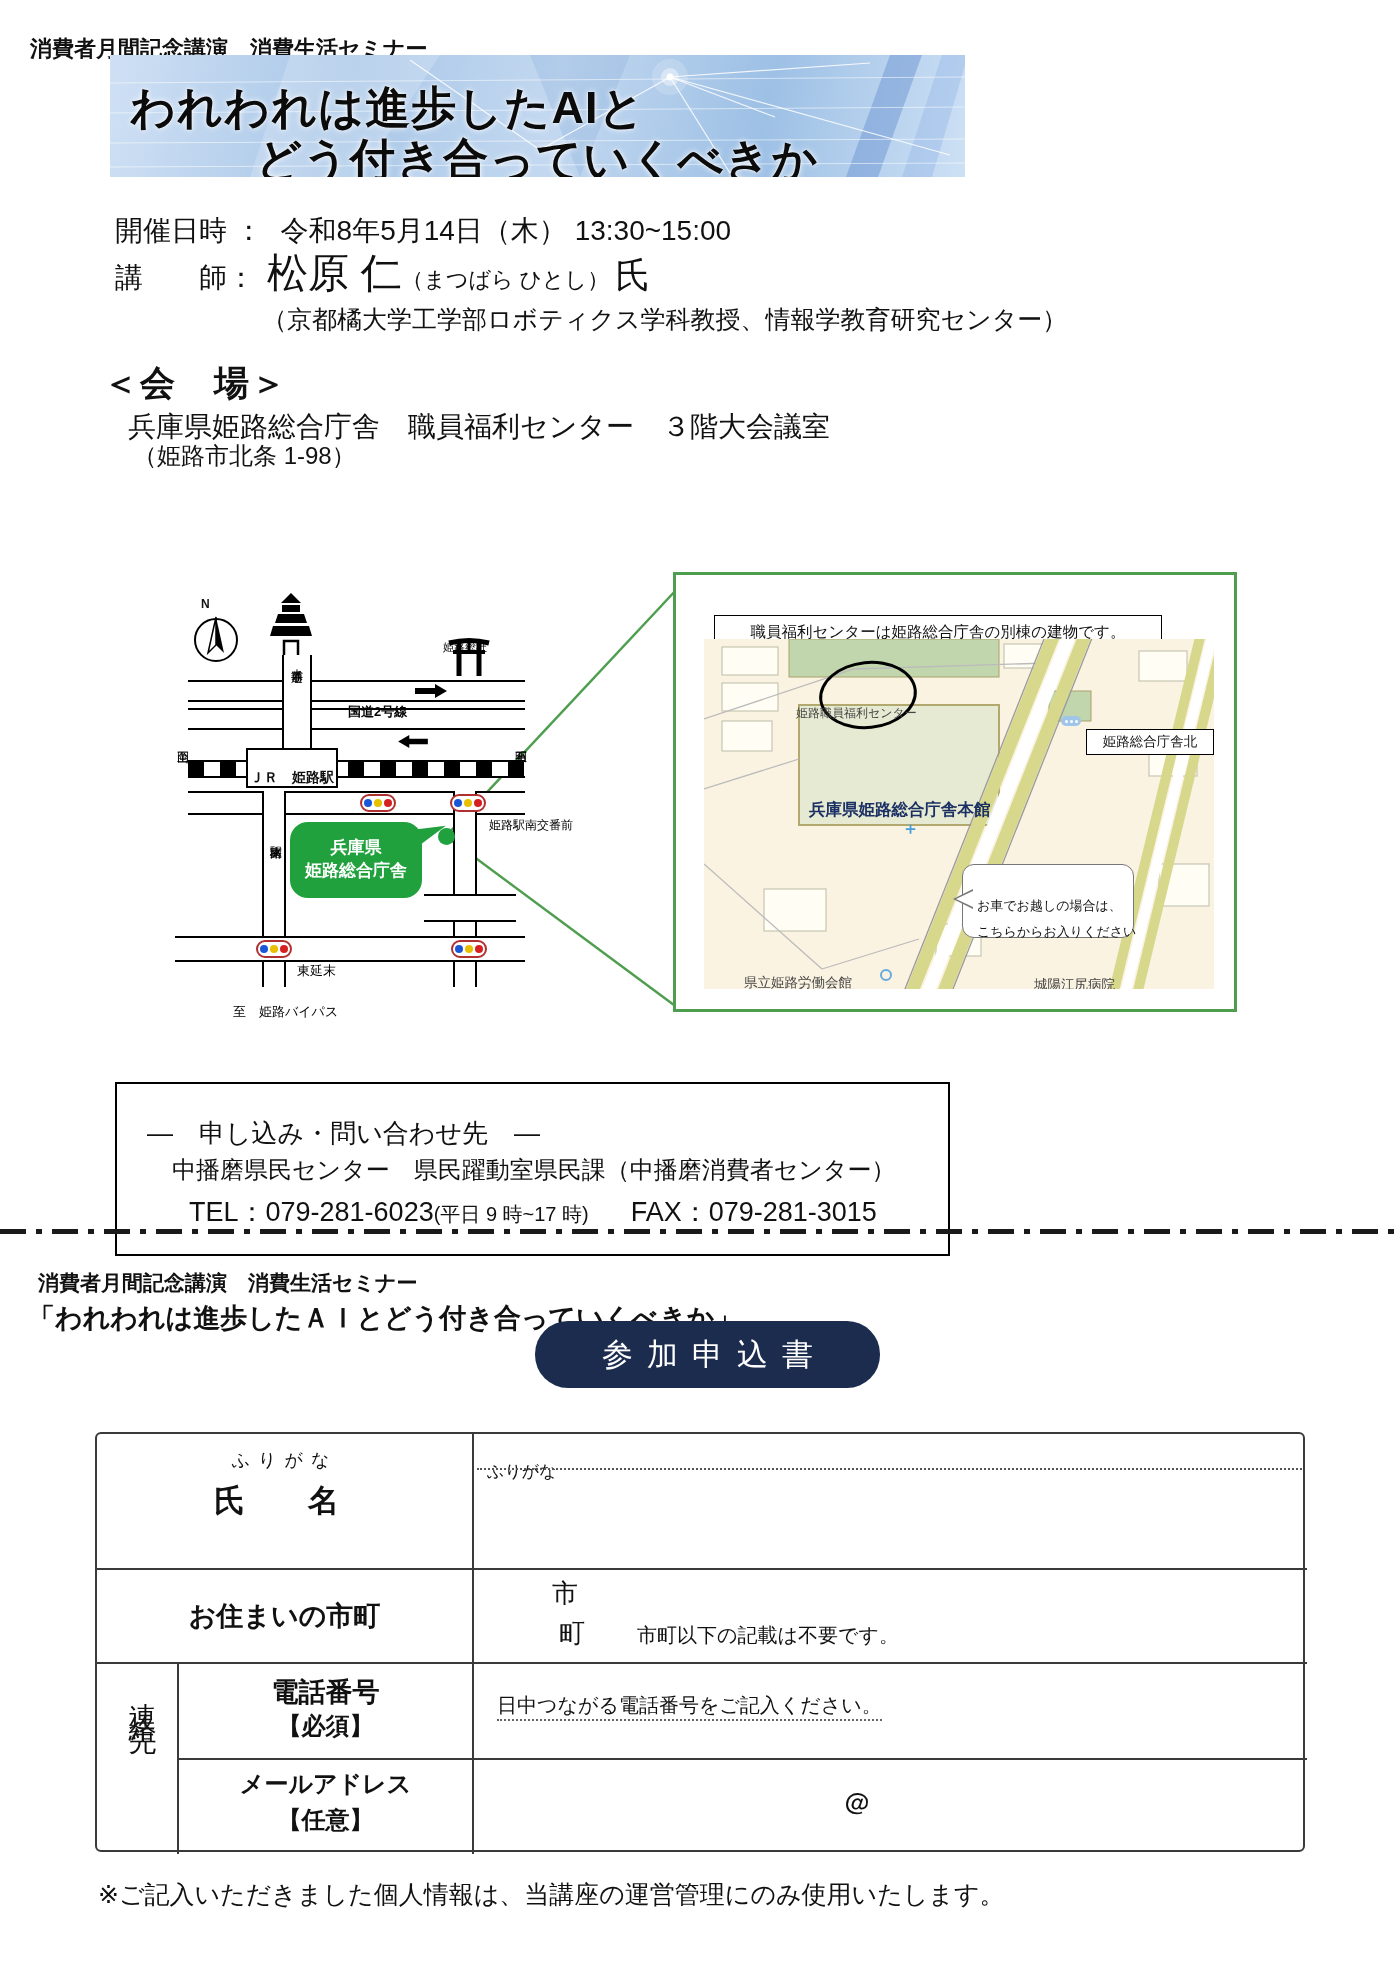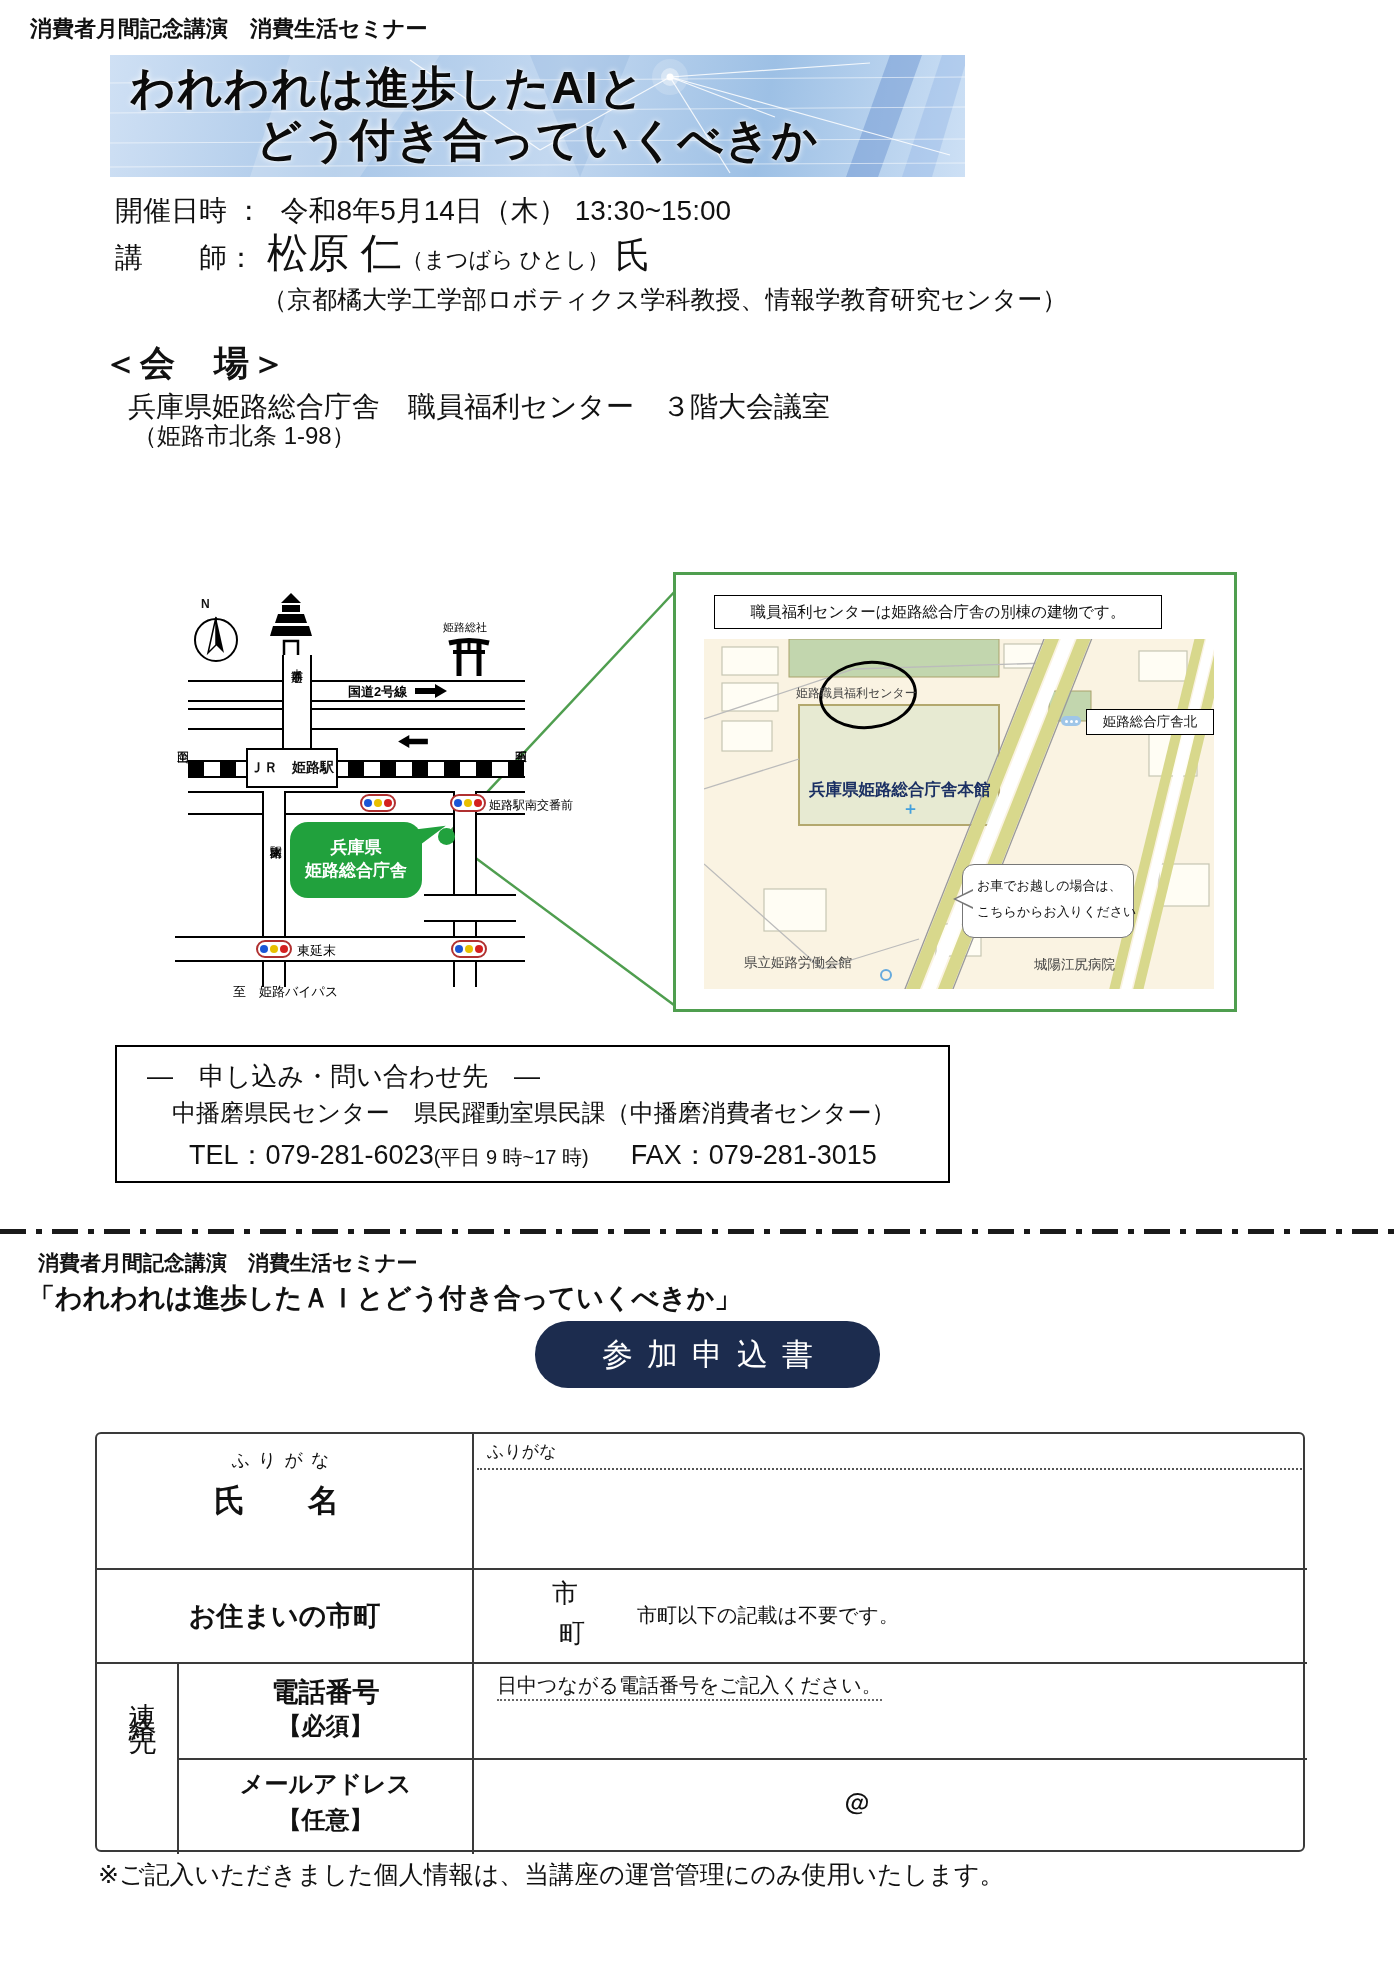--- a/index.html
+++ b/index.html
@@ -1,19 +1,19 @@
 <!DOCTYPE html>
 <html><head>
 <meta charset="utf-8">
 <style>
   html,body{margin:0;padding:0;background:#fff;}
   .page{position:relative;width:1400px;height:1979px;background:#fff;overflow:hidden;
         font-family:"Liberation Sans","DejaVu Sans",sans-serif;color:#111;}
   .abs{position:absolute;}
-  .nowrap{white-space:nowrap;}
+  .nowrap{white-space:nowrap;margin-top:20px;}
   .vert{writing-mode:vertical-rl;text-orientation:upright;}
   
   .banner{left:110px;top:55px;width:855px;height:122px;
           background:linear-gradient(100deg,#cfe0f4 0%,#a9c7e8 28%,#c3d8f0 52%,#9dc0e5 76%,#cde0f5 100%);overflow:hidden;}
   .banner-title{font-weight:900;color:#0b0b0b;line-height:1.0;letter-spacing:1px;
           text-shadow:0 0 6px rgba(255,255,255,.95),0 0 2px #fff;}
   
   .road-h,.road-v,.road-stub{background:#fff;}
   .road-h{border-top:2px solid #000;border-bottom:2px solid #000;}
   .road-v{border-left:2px solid #000;border-right:2px solid #000;}
@@ -244,21 +244,21 @@
         <div class="nowrap" style="font-size:13px;">お車でお越しの場合は、</div>
         <div class="nowrap" style="font-size:13px;margin-top:8px;">こちらからお入りください</div>
       </div>
 
       <div class="abs nowrap" style="left:40px;top:315px;font-size:13.5px;color:#444;z-index:2;">県立姫路労働会館</div>
       <div class="abs nowrap" style="left:330px;top:317px;font-size:13.5px;color:#444;z-index:2;">城陽江尻病院</div>
       <div class="abs" style="left:176px;top:330px;width:8px;height:8px;border:2px solid #66aadd;border-radius:50%;z-index:2;"></div>
     </div>
   </div>
 
-  <div class="abs contactbox" style="left:115px;top:1045px;width:835px;height:138px;">
+  <div class="abs contactbox" style="left:115px;top:1082px;width:835px;height:174px;">
     <div class="abs nowrap" style="left:30px;top:12px;font-size:26px;">―　申し込み・問い合わせ先　―</div>
     <div class="abs nowrap" style="left:55px;top:50px;font-size:24px;">中播磨県民センター　県民躍動室県民課（中播磨消費者センター）</div>
     <div class="abs nowrap" style="left:72px;top:90px;display:flex;align-items:baseline;">
       <span style="font-size:27px;">TEL：079-281-6023</span>
       <span style="font-size:20px;">(平日 9 時~17 時)</span>
       <span style="font-size:27px;margin-left:42px;">FAX：079-281-3015</span>
     </div>
   </div>
 
   <div class="abs dashline" style="left:0;top:1229px;width:1396px;"></div>

